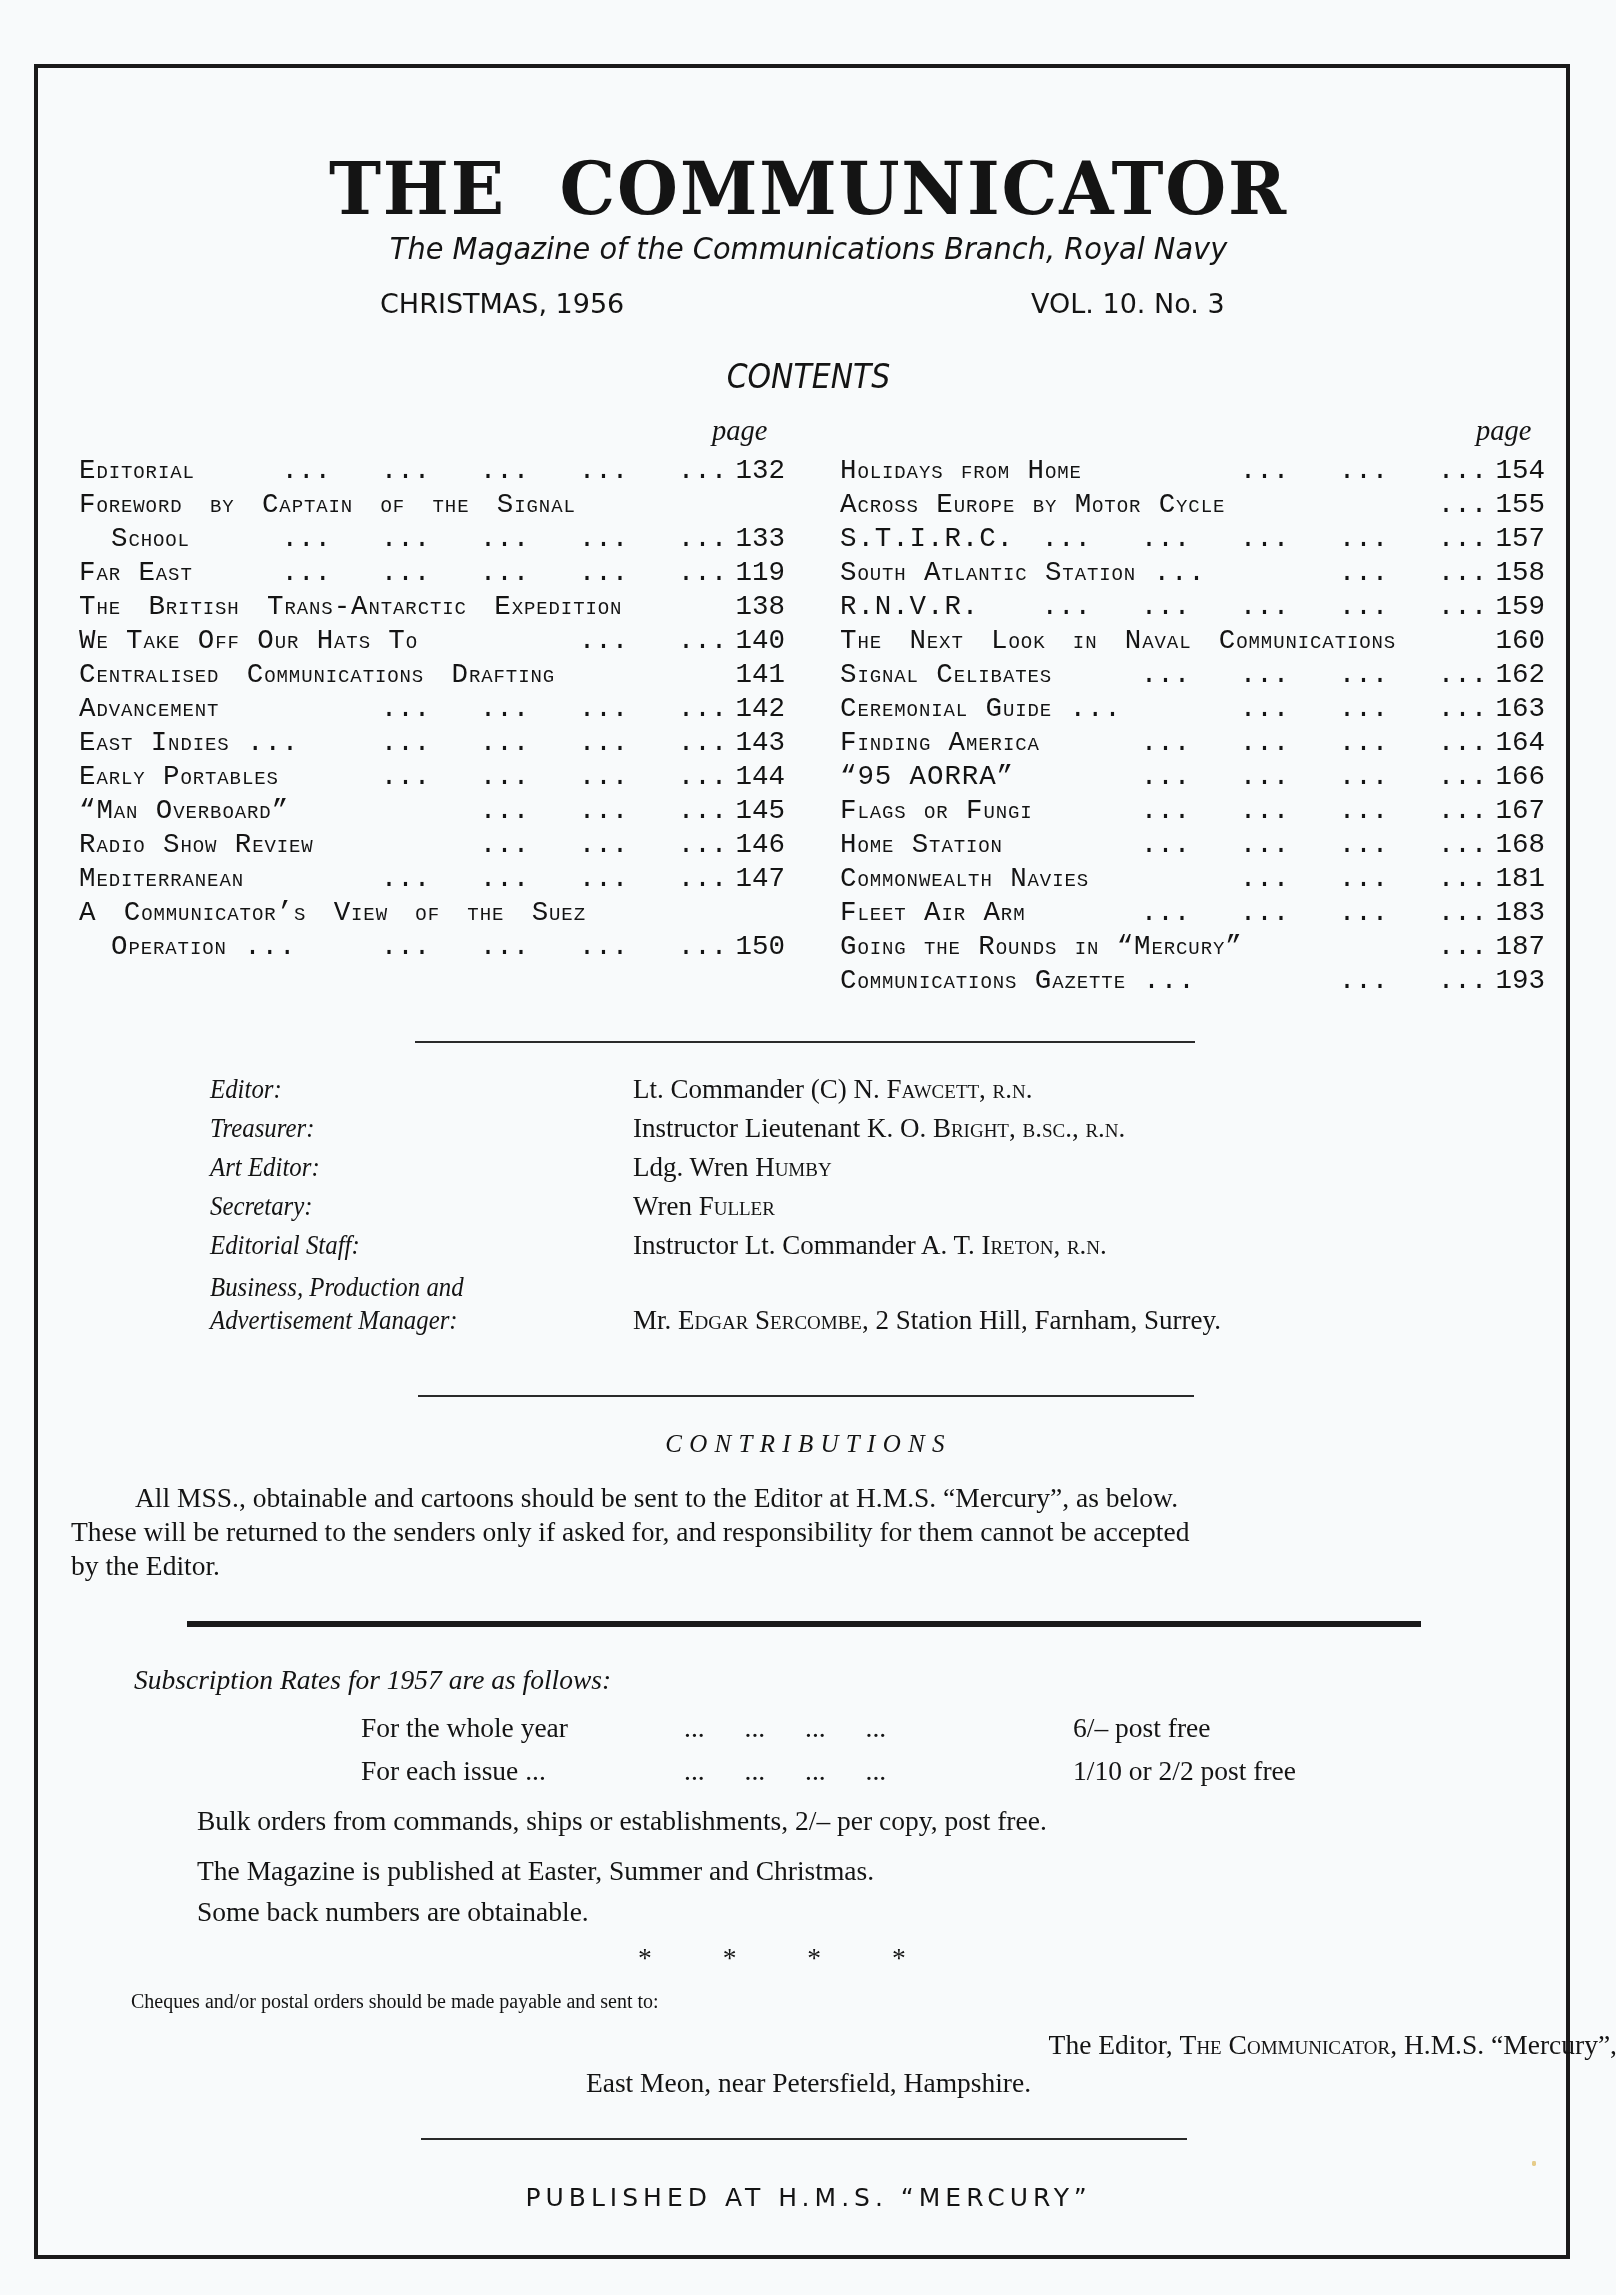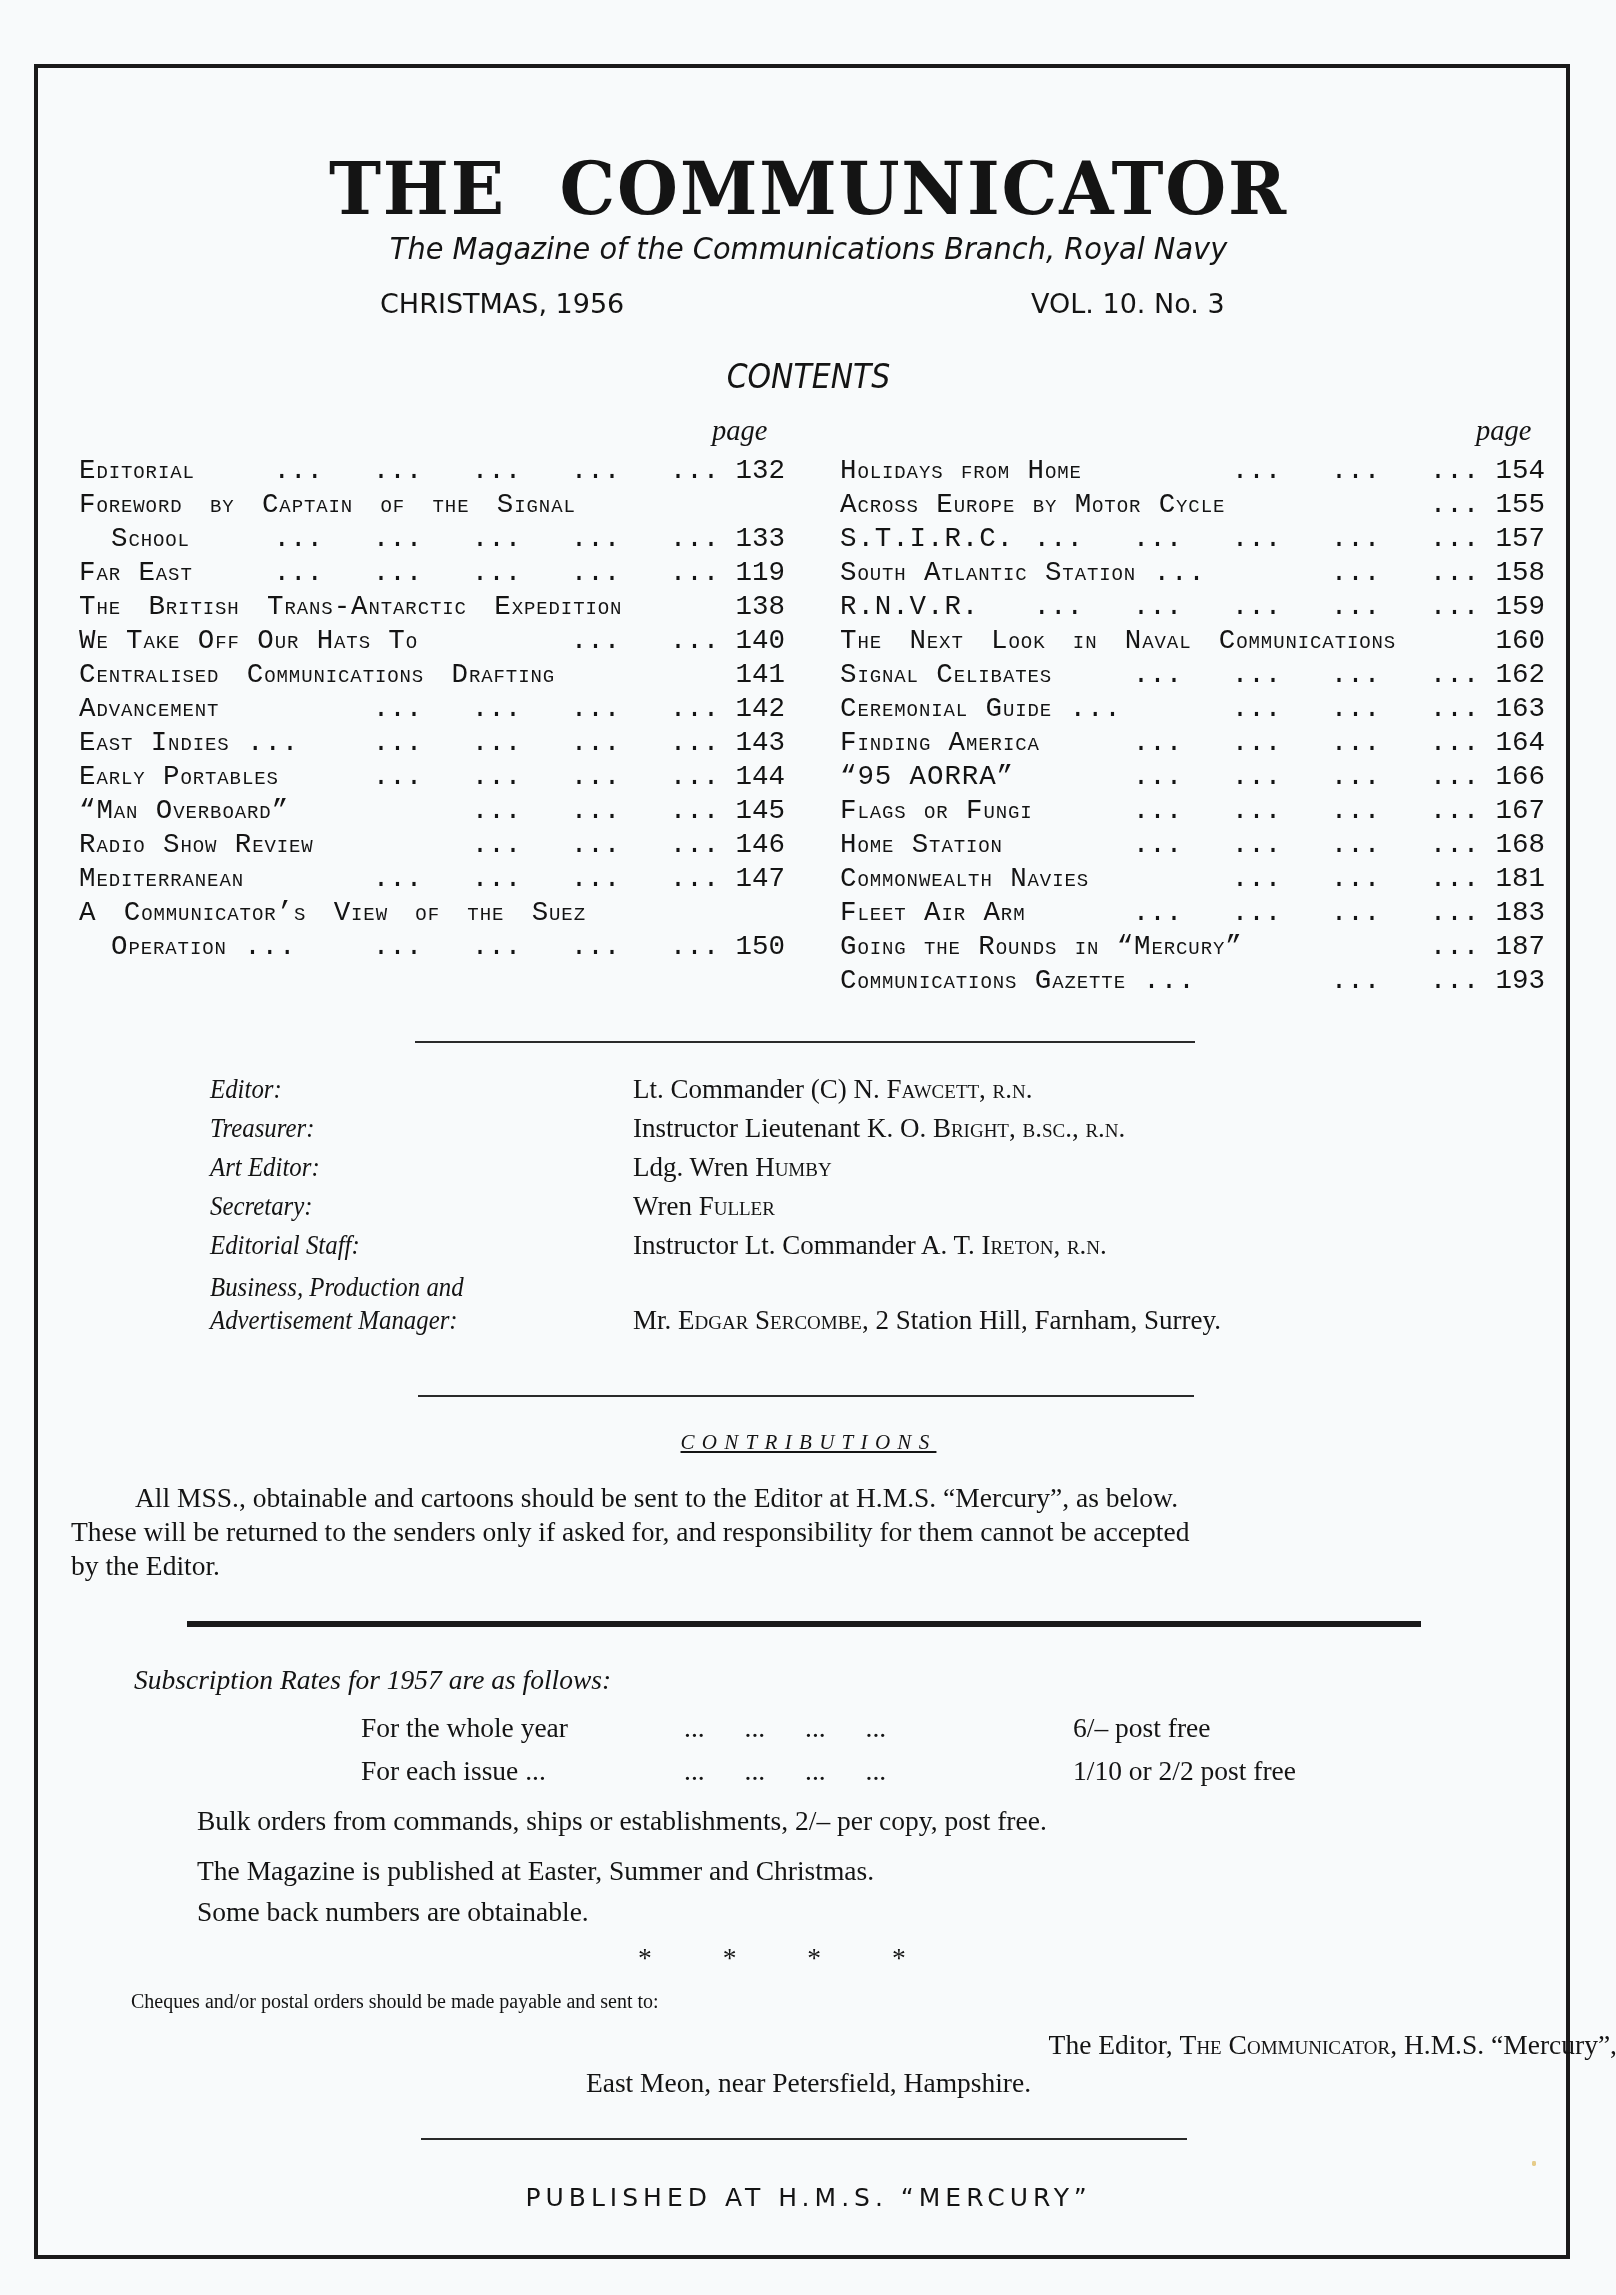--- a/index.html
+++ b/index.html
@@ -41,30 +41,30 @@
   .toc-row {
     display: flex; align-items: baseline; height: 34px; font-size: 27.5px;
     font-variant: small-caps; letter-spacing: 0.9px; white-space: nowrap;
   }
   .toc-row .t { flex: 0 0 auto; }
   .toc-row .t.indent { padding-left: 32px; text-align: right; }
   .toc-row .dots {
     flex: 1 1 auto; overflow: hidden; font-variant: normal; letter-spacing: 0;
     word-spacing: 0; text-align: right; padding: 0 8.3px 0 9.2px;
   }
-  .toc-row .pg { flex: 0 0 48px; text-align: right; font-variant: normal; letter-spacing: 0; margin-left: 8px; }
+  .toc-row .pg { flex: 0 0 48px; text-align: right; font-variant: normal; letter-spacing: 0; }
   .toc-row.wrap .t { letter-spacing: 0.9px; word-spacing: 10px; }
 
   .rule { position: absolute; background: #2a2a2a; }
 
   .staff-label { left: 210px; font-style: italic; font-size: 27px; transform: scaleX(0.92); transform-origin: left; }
   .staff-value { left: 633px; font-size: 27px; }
   .sc { font-variant: small-caps; }
 
-  .contrib-heading { top: 1430px; font-style: italic; font-size: 21px; letter-spacing: 7.3px; text-decoration: underline; }
+  .contrib-heading { top: 1430px; font-style: italic; font-size: 25px; letter-spacing: 7.3px; }
   .para { left: 71px; width: 1474px; top: 1481px; font-size: 27.5px; line-height: 34px; text-align: justify; }
   .para p { margin: 0; }
 
   .sub-heading { left: 134px; top: 1664px; font-style: italic; font-size: 27.5px; }
   .rate-label { left: 361px; font-size: 27.5px; }
   .rate-dots { left: 684px; font-size: 27.5px; letter-spacing: 0; word-spacing: 33px; }
   .rate-value { left: 1073px; font-size: 27.5px; }
   .body-line { left: 197px; font-size: 27.5px; }
   .stars { top: 1942px; font-size: 27.5px; word-spacing: 64px; left: 638px; }
   .cheques { left: 131px; top: 1990px; font-size: 20px; }

